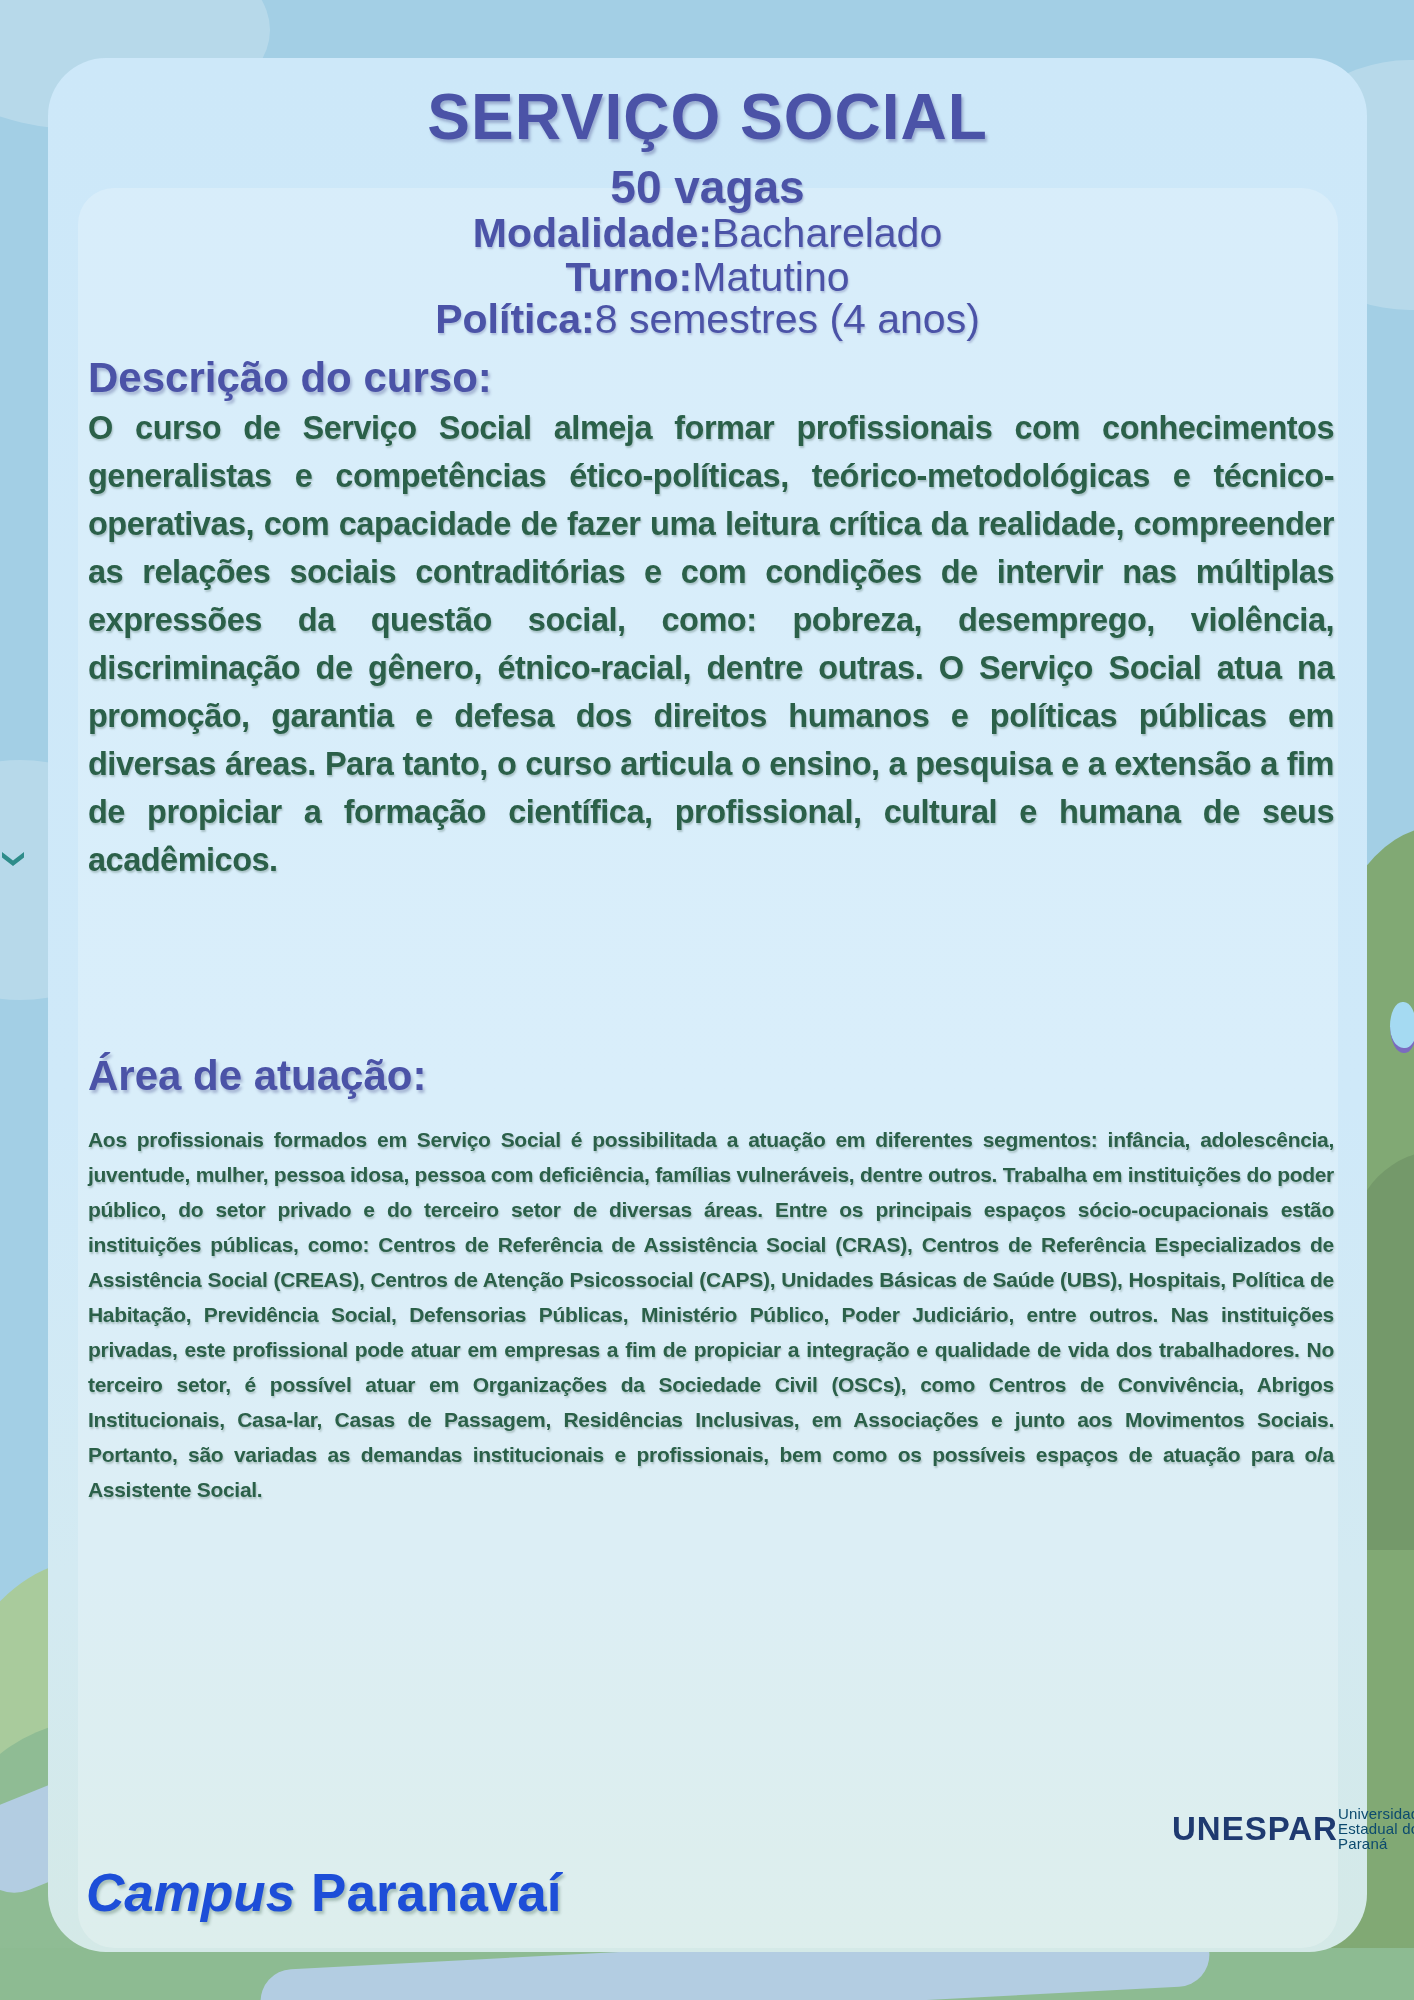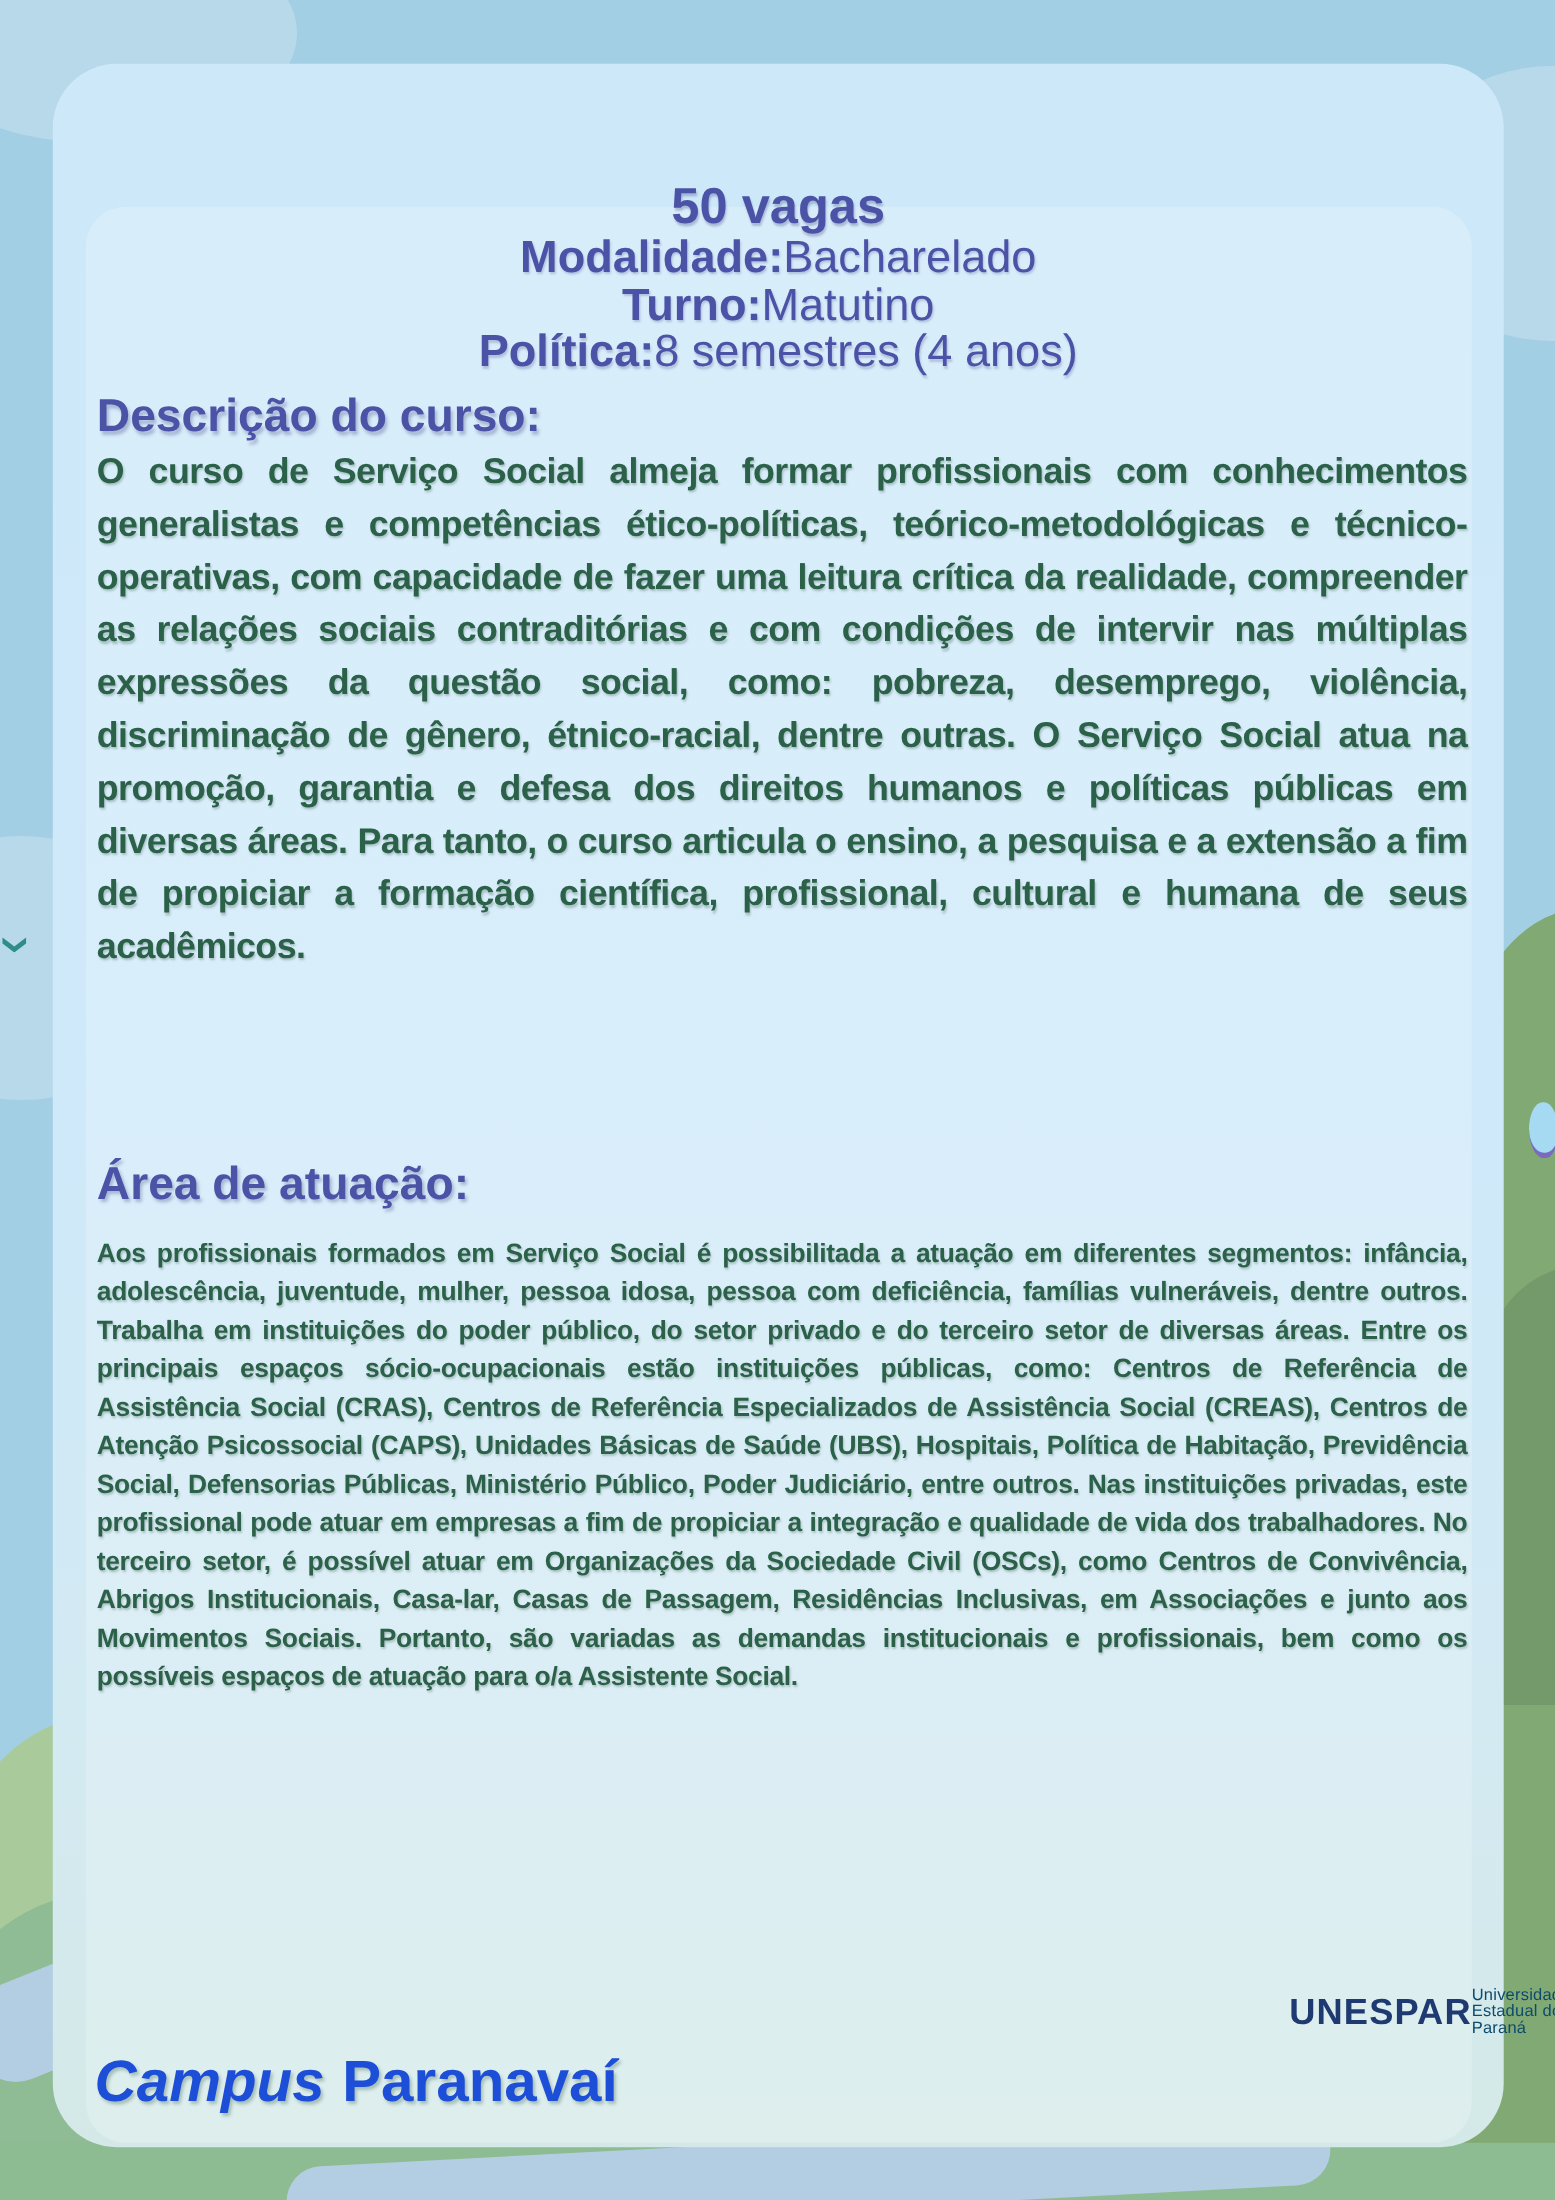--- a/index.html
+++ b/index.html
@@ -72,21 +72,21 @@
     left:88px;font-size:42px;font-weight:700;color:#4b53a7;
     text-shadow:2px 3px 3px rgba(58,64,130,0.32);
   }
   .h-desc{top:354px;}
   .h-area{top:1052px;}
   .green-par{
     left:88px;width:1246px;color:#2b6049;font-weight:700;
     text-align:justify;text-shadow:1px 2px 2px rgba(44,76,62,0.28);
   }
   .p-desc{top:404px;font-size:32.5px;line-height:48px;letter-spacing:-0.5px;}
-  .p-area{top:1122px;font-size:24px;line-height:35px;letter-spacing:-0.3px;}
+  .p-area{top:1122px;font-size:21px;line-height:35px;letter-spacing:-0.3px;}
   
   .campus{
     left:86px;top:1862px;font-size:53px;font-weight:700;color:#1d4ed8;
     text-shadow:2px 3px 3px rgba(40,80,60,0.3);white-space:nowrap;
   }
   .campus .it{font-style:italic;margin-right:16px;}
   .logo-box{
     left:1172px;top:1742px;width:200px;display:flex;flex-direction:row;
     align-items:center;
   }
@@ -112,20 +112,21 @@
   <div class="abs hill-left"></div>
   <div class="abs ground"></div>
   <div class="abs river-bottom"></div>
   <div class="abs river-left"></div>
   <div class="abs teal-mark"></div>
   <div class="abs blue-fruit"></div>
 
   <div class="abs card"></div>
   <div class="abs card-inner"></div>
 
+  <div class="abs center-line page-title purple">SERVIÇO SOCIAL</div>
   <div class="abs center-line vacancies purple">50 vagas</div>
 
   <div class="abs center-line detail-line purple d1">
     <span class="lbl">Modalidade:</span><span class="val">Bacharelado</span>
   </div>
   <div class="abs center-line detail-line purple d2">
     <span class="lbl">Turno:</span><span class="val">Matutino</span>
   </div>
   <div class="abs center-line detail-line purple d3">
     <span class="lbl">Política:</span><span class="val">8 semestres (4 anos)</span>

